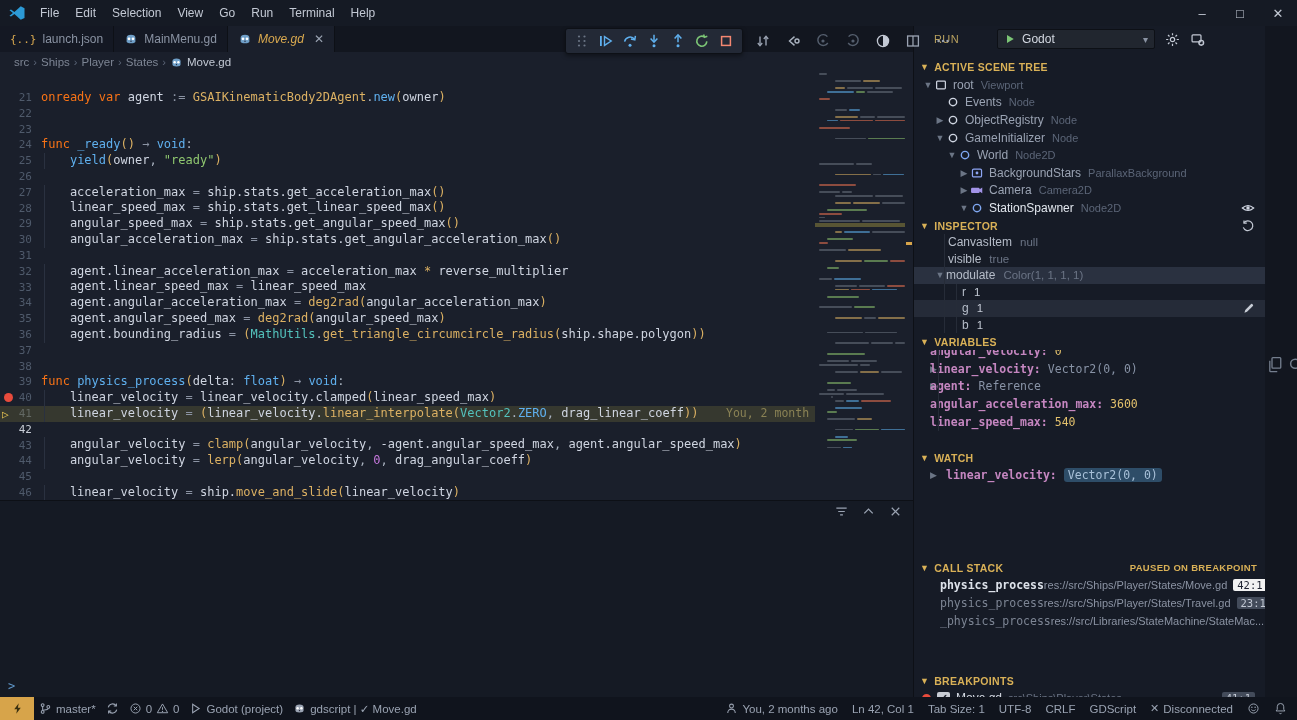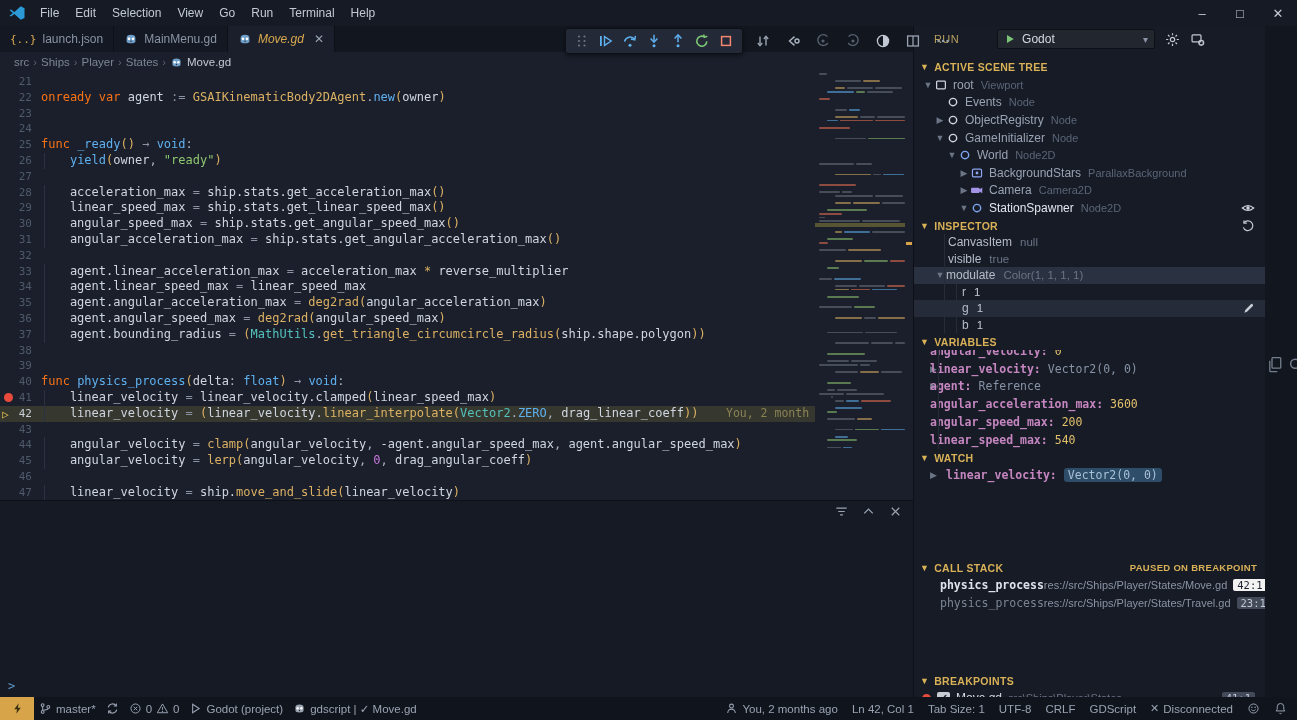--- a/index.html
+++ b/index.html
@@ -42,21 +42,21 @@
   .breadcrumb { height:20px; flex:0 0 20px; display:flex; align-items:center; padding-left:14px;
     font-size:11.5px; color:#7d8594; gap:4px; background:#1a1f2b; }
   .bc-sep { color:#5b6577; font-size:11px; }
   .bc-file { color:#c3c9d4; display:flex; align-items:center; gap:4px; }
 
   
   .editor { flex:1 1 auto; position:relative; overflow:hidden; background:#1a1f2b; }
   .code-area { position:absolute; inset:0 98px 0 0; padding-top:2px; font-family:"DejaVu Sans Mono",monospace;
     font-size:12px; line-height:15.8px; white-space:pre; }
   .line { position:relative; height:15.8px; }
-  .line-num { position:absolute; left:0; width:32px; text-align:right; color:#4f5a6b; font-size:11px; }
+  .line-num { position:absolute; left:0; width:32px; text-align:right; color:#4f5a6b; font-size:11px;margin-top:16px; }
   .line-marker { position:absolute; left:2px; top:1px; width:13px; height:13px; }
   .bp-dot { width:9px; height:9px; border-radius:50%; background:#e84b3c; margin:2px; }
   .cur-arrow { color:#e8c552; font-size:11px; line-height:13px; }
   .line-code { position:absolute; left:41px; top:0; }
   .line.hl { background:rgba(205,185,70,.16); }
   .line.hl::before{ content:""; position:absolute; left:0; right:-810px; }
   .blame { position:absolute; left:726px; width:84px; overflow:hidden; color:rgba(205,190,115,.55);
     font-size:11.5px; white-space:nowrap; }
   .guide { position:absolute; left:44px; top:0; bottom:0; border-left:1px solid #2a3140; }
   .tk-k{color:#f97316}.tk-t{color:#cfd5e1}.tk-op{color:#8b93a3}.tk-gold{color:#dcb163}
@@ -967,25 +967,20 @@
               <span class="var-name has-chev">agent:</span>
               <span class="var-val">Reference</span>
             </div>
             <div class="var-row">
               <span class="var-guide"></span>
               <span class="var-name">angular_acceleration_max:</span>
               <span class="var-val num">3600</span>
             </div>
             <div class="var-row">
               <span class="var-guide"></span>
-              <span class="var-name">angular_speed_max:</span>
-              <span class="var-val num">200</span>
-            </div>
-            <div class="var-row">
-              <span class="var-guide"></span>
               <span class="var-name">linear_speed_max:</span>
               <span class="var-val num">540</span>
             </div>
           </div>
           <div class="sec-header" style="flex: 0 0 17px;">
             <span class="sec-chev">▼</span>
             <span>WATCH</span>
           </div>
           <div style="flex: 0 0 17px;">
             <div class="watch-row">
@@ -1003,20 +998,24 @@
           <div style="flex: 0 0 54px;">
             <div class="cs-row">
               <span class="cs-fn">physics_process</span>
               <span class="cs-path">res://src/Ships/Player/States/Move.gd</span>
               <span class="cs-badge active">42:1</span>
             </div>
             <div class="cs-row dim">
               <span class="cs-fn">physics_process</span>
               <span class="cs-path">res://src/Ships/Player/States/Travel.gd</span>
               <span class="cs-badge">23:1</span>
+            </div>
+            <div class="cs-row dim">
+              <span class="cs-fn">_physics_process</span>
+              <span class="cs-path">res://src/Libraries/StateMachine/StateMac...</span>
             </div>
           </div>
           <div class="spacer" style="flex: 0 0 42px;"></div>
           <div class="sec-header" style="flex: 0 0 17px;">
             <span class="sec-chev">▼</span>
             <span>BREAKPOINTS</span>
           </div>
           <div style="flex: 1 1 auto; overflow: hidden;">
             <div class="bp-row">
               <span class="bp-red"></span>

